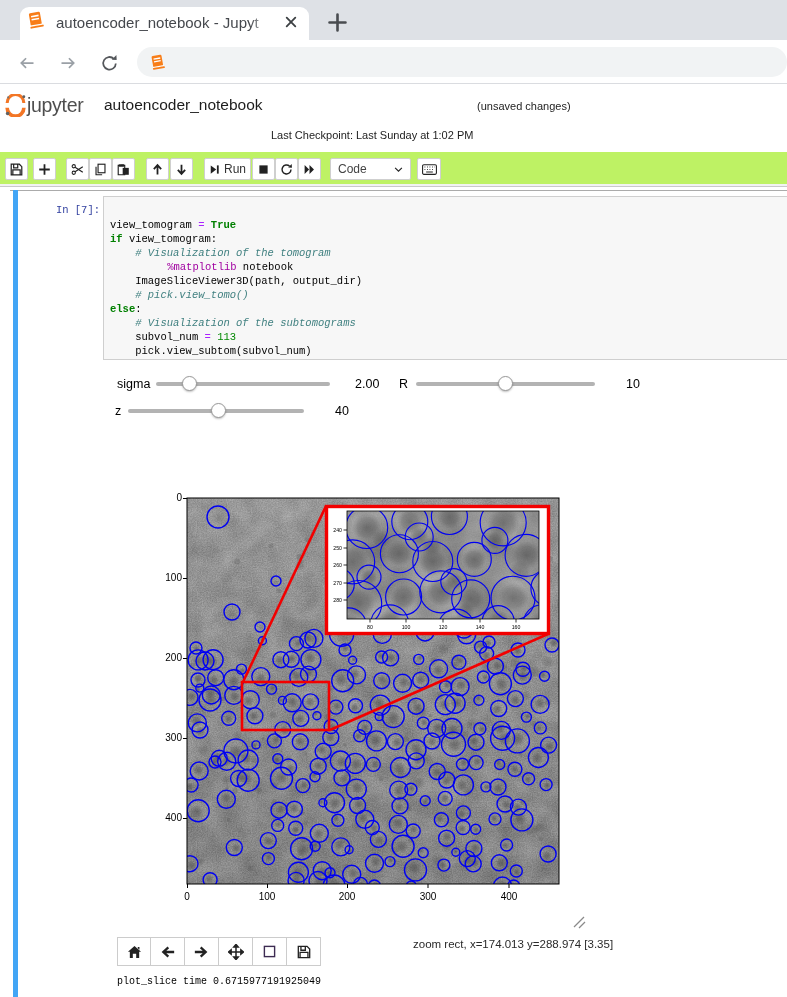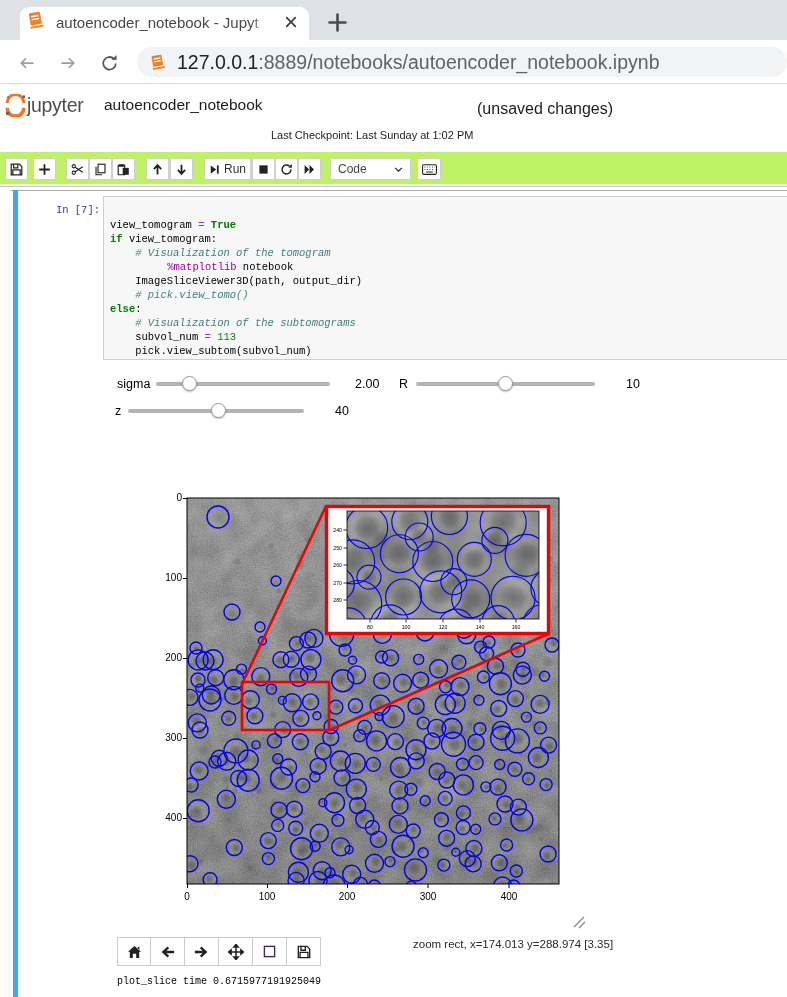--- a/index.html
+++ b/index.html
@@ -9,21 +9,21 @@
 #tabtitle { left:56px; top:14px; font-size:15px; color:#45484d; white-space:nowrap; width:216px; overflow:hidden; }
 #tabfade { left:250px; top:10px; width:22px; height:24px; background:linear-gradient(90deg,rgba(255,255,255,0),#fff); }
 .tabx { left:282px; top:13px; width:18px; height:18px; }
 #plusbtn { left:327px; top:12px; width:21px; height:21px; }
 #navbar { left:0; top:40px; width:787px; height:44px; background:#fff; border-bottom:1px solid #dadce0; }
 #omni { left:137px; top:47px; width:650px; height:30px; border-radius:15px; background:#f1f3f4; }
 #urltext { left:177px; top:51px; font-size:19.5px; color:#202124; letter-spacing:0px; }
 #jlogotext { left:27px; top:94px; font-size:19.5px; color:#4e4e4e; letter-spacing:-0.3px; }
 #nbtitle { left:104px; top:96px; font-size:15.5px; color:#1d1d1d; }
 #checkpoint { left:271px; top:100px; font-size:11px; color:#1d1d1d;margin-top:29px; }
-#unsaved { left:477px; top:100px; font-size:16px; color:#1d1d1d; }
+#unsaved { left:477px; top:100px; font-size:11px; color:#1d1d1d; }
 #menubar { left:0; top:126px; width:787px; height:26px; background:#fff; font-size:13px; color:#2a2a2a; }
 .mi { position:absolute; top:3px; }
 #toolbar { left:0; top:152px; width:787px; height:34px; background:#bef264; }
 .tbtn { position:absolute; top:6px; height:22px; background:#fff; border:1px solid #cfcfcf; border-radius:2px; color:#333; display:flex; align-items:center; justify-content:center; }
 #hdrline { left:0; top:184px; width:787px; height:3px; background:#f2f2f2; border-bottom:1px solid #c9c9c9; }
 #cellborder { left:10px; top:190px; width:777px; height:807px; border-top:1px solid #ababab; }
 #bluebar { left:13px; top:190px; width:5px; height:807px; background:#42a5f5; }
 #prompt { left:42px; top:204px; width:58px; font-family:"Liberation Mono",monospace; font-size:10.5px; color:#303f9f; text-align:right; }
 #codebox { left:103px; top:196px; width:684px; height:164px; background:#f7f7f7; border:1px solid #cfcfcf; border-right:none; }
 #code { left:110px; top:204px; font-family:"Liberation Mono",monospace; font-size:10.5px; line-height:14px; color:#000; white-space:pre; }
@@ -80,21 +80,20 @@
 <div id="omni" class="abs"></div>
 <svg class="abs" style="left:149px;top:54px" width="17" height="17" viewBox="0 0 19 19">
  <g transform="rotate(-10 9.5 9.5)">
   <rect x="4" y="1.4" width="11.2" height="13" rx="1.4" fill="#f87d18"></rect>
   <rect x="5.8" y="4.2" width="7.6" height="1.6" fill="#fff"></rect>
   <rect x="5.8" y="7.3" width="7.6" height="1.6" fill="#fff"></rect>
   <rect x="3.5" y="13.6" width="12.6" height="1.2" fill="#fff"></rect>
   <rect x="3.2" y="14.8" width="13.6" height="2" rx="1" fill="#f87d18"></rect>
  </g>
 </svg>
-<div id="urltext" class="abs">127.0.0.1<span style="color:#5f6368">:8889/notebooks/autoencoder_notebook.ipynb</span></div>
 
 <svg class="abs" style="left:4px;top:94px" width="23" height="23" viewBox="0 0 33 33">
   <path d="M4.5 12.8 A 12 12 0 0 1 28.5 12.8" fill="none" stroke="#f37626" stroke-width="4.4"></path>
   <path d="M4.5 19.8 A 12 12 0 0 0 28.5 19.8" fill="none" stroke="#f37626" stroke-width="5.2"></path>
   <circle cx="6" cy="4.9" r="1.5" fill="#757575"></circle>
   <circle cx="28.4" cy="3.9" r="2.1" fill="#616161"></circle>
   <circle cx="5.2" cy="28" r="2.6" fill="#616161"></circle>
 </svg>
 <div id="jlogotext" class="abs">jupyter</div>
 <div id="nbtitle" class="abs">autoencoder_notebook</div>

